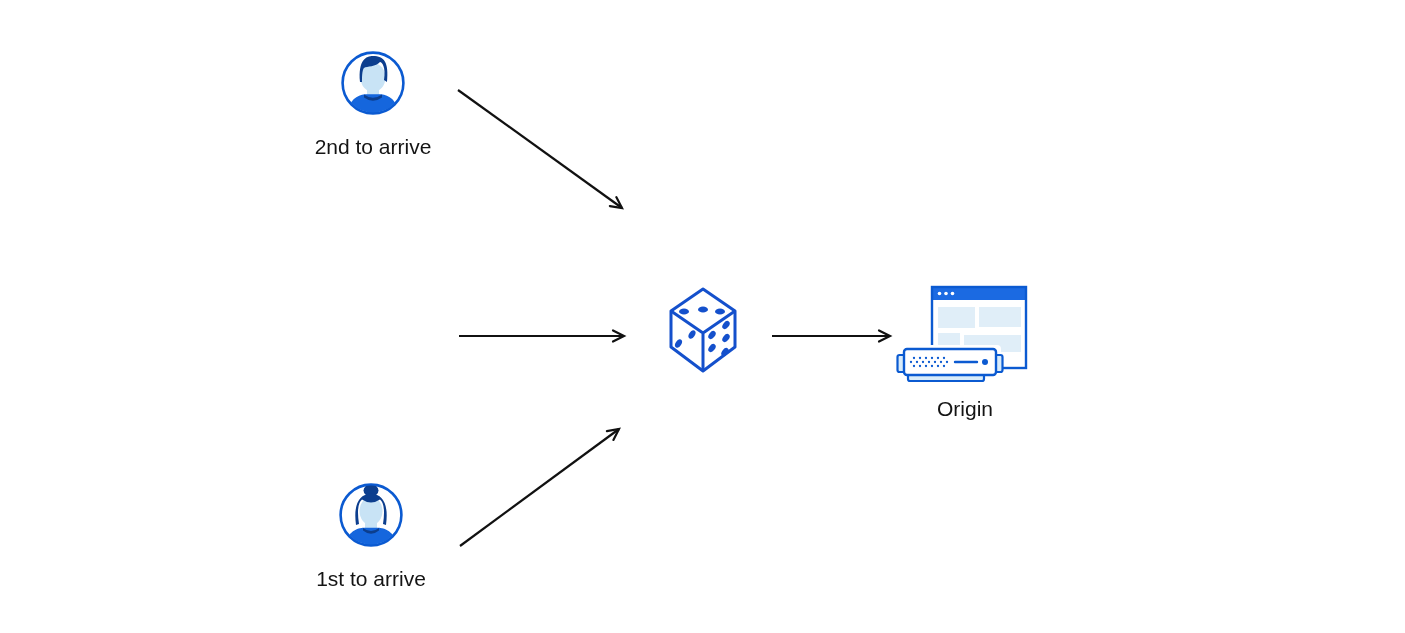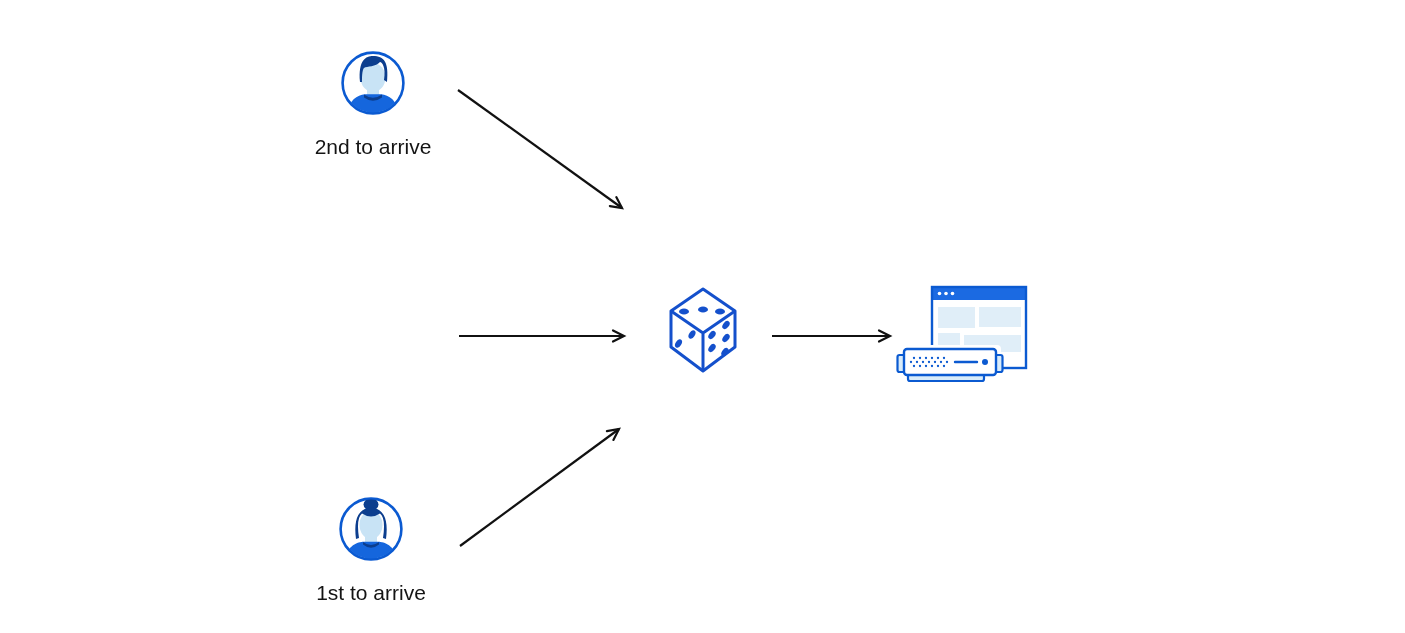--- a/index.html
+++ b/index.html
@@ -59,21 +59,21 @@
         <ellipse cx="33" cy="27.5" rx="12.5" ry="14.5" fill="#c8e3f5"></ellipse>
         <path d="M20,32 C18,10 26,6 33,6 C44,6 49,12 47,32 L44,30 C46,17 42,12 40,12 C36,17 27,16 24,18 C22,20 22,28 22,32 Z" fill="#0c3e8e"></path>
         <path d="M7,66 C8,49 19,44.5 26,44.3 L40,44.3 C47,44.5 58,49 59,66 Z" fill="#1566dd"></path>
         <path d="M24,44.5 Q33,51 42,44.5 L42,47.5 Q33,54 24,47.5 Z" fill="#0c3e8e"></path>
       </g>
     </svg>
     <div class="node-label">2nd to arrive</div>
   </div>
 
 
-  <div class="node client-node" style="left:291px;top:476px;">
+  <div class="node client-node" style="left:291px;top:462px;">
     <svg width="66" height="66" viewBox="0 0 66 66">
       <defs>
           <clipPath id="clipC">
             <circle cx="33" cy="33" r="29.6"></circle>
           </clipPath>
         </defs>
       <circle cx="33" cy="33" r="30.4" fill="#ffffff" stroke="#0b5ad1" stroke-width="2.6"></circle>
       <g clip-path="url(#clipC)">
         <ellipse cx="33" cy="8.5" rx="7.5" ry="6" fill="#0c3e8e"></ellipse>
         <rect x="27" y="34" width="12" height="16" fill="#c8e3f5"></rect>
@@ -151,15 +151,16 @@
             <circle cx="24" cy="86" r="1.15"></circle>
             <circle cx="30" cy="86" r="1.15"></circle>
             <circle cx="36" cy="86" r="1.15"></circle>
             <circle cx="42" cy="86" r="1.15"></circle>
             <circle cx="48" cy="86" r="1.15"></circle>
         </g>
         <line x1="59" y1="82" x2="81" y2="82" stroke="#0b5ad1" stroke-width="2.4" stroke-linecap="round"></line>
         <circle cx="89" cy="82" r="3" fill="#0b5ad1"></circle>
       </g>
     </svg>
+    <div class="node-label">Origin</div>
   </div>
 
 </div>
 
 </body></html>

